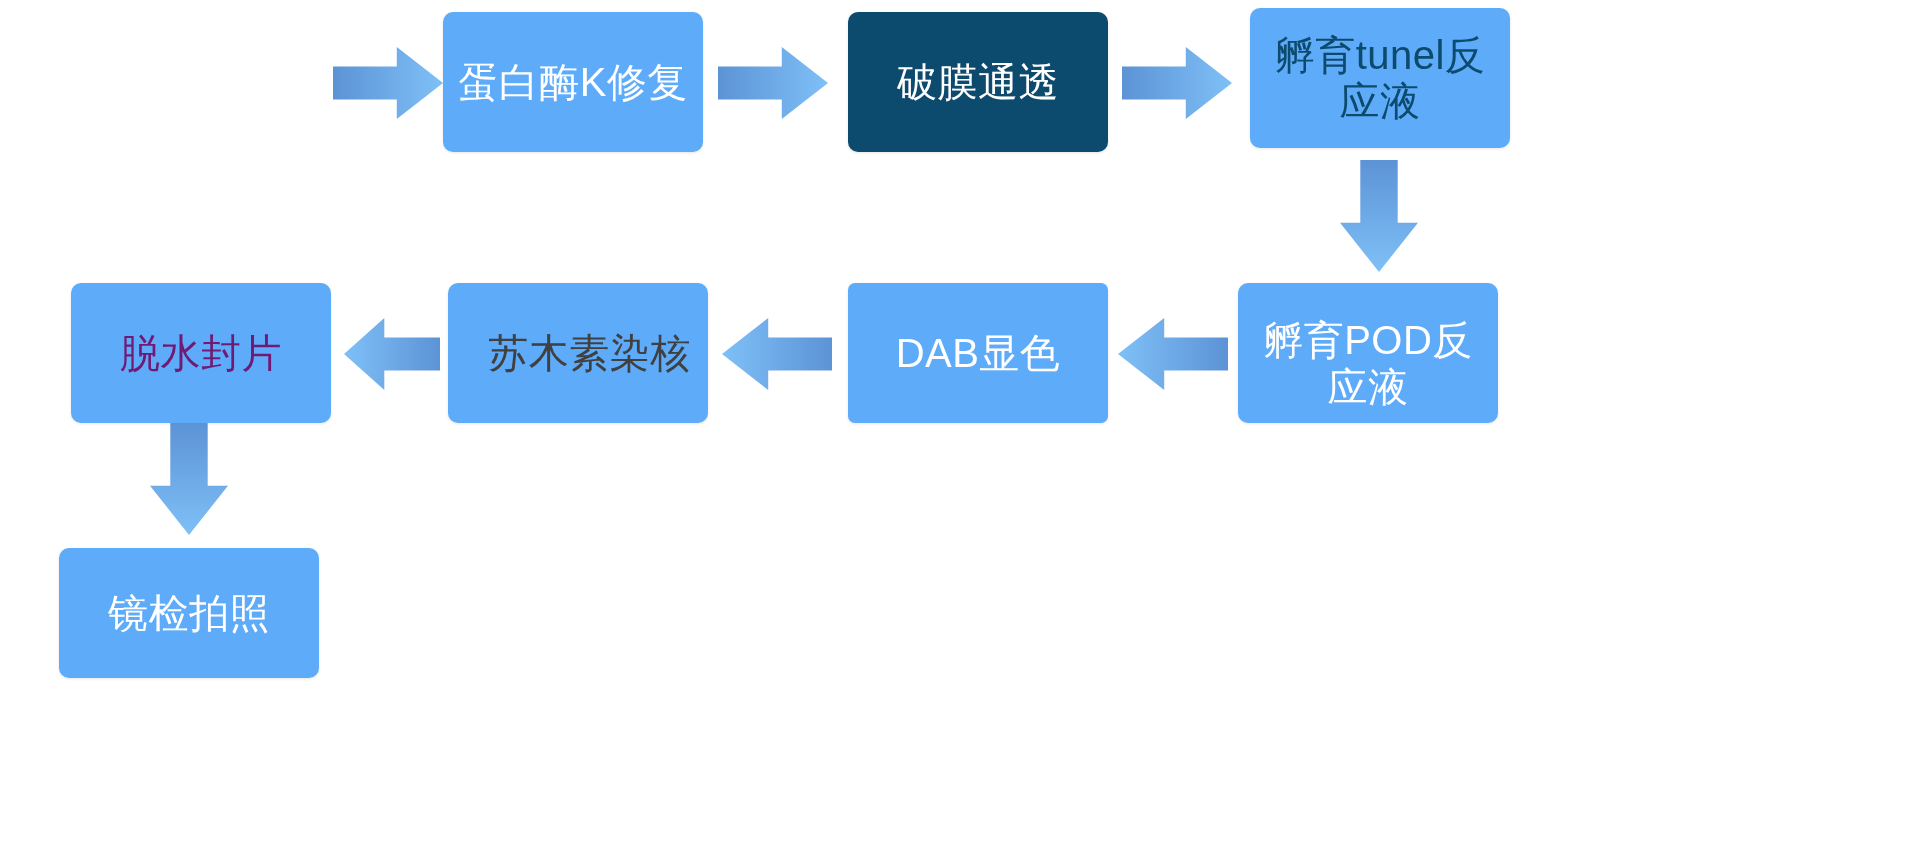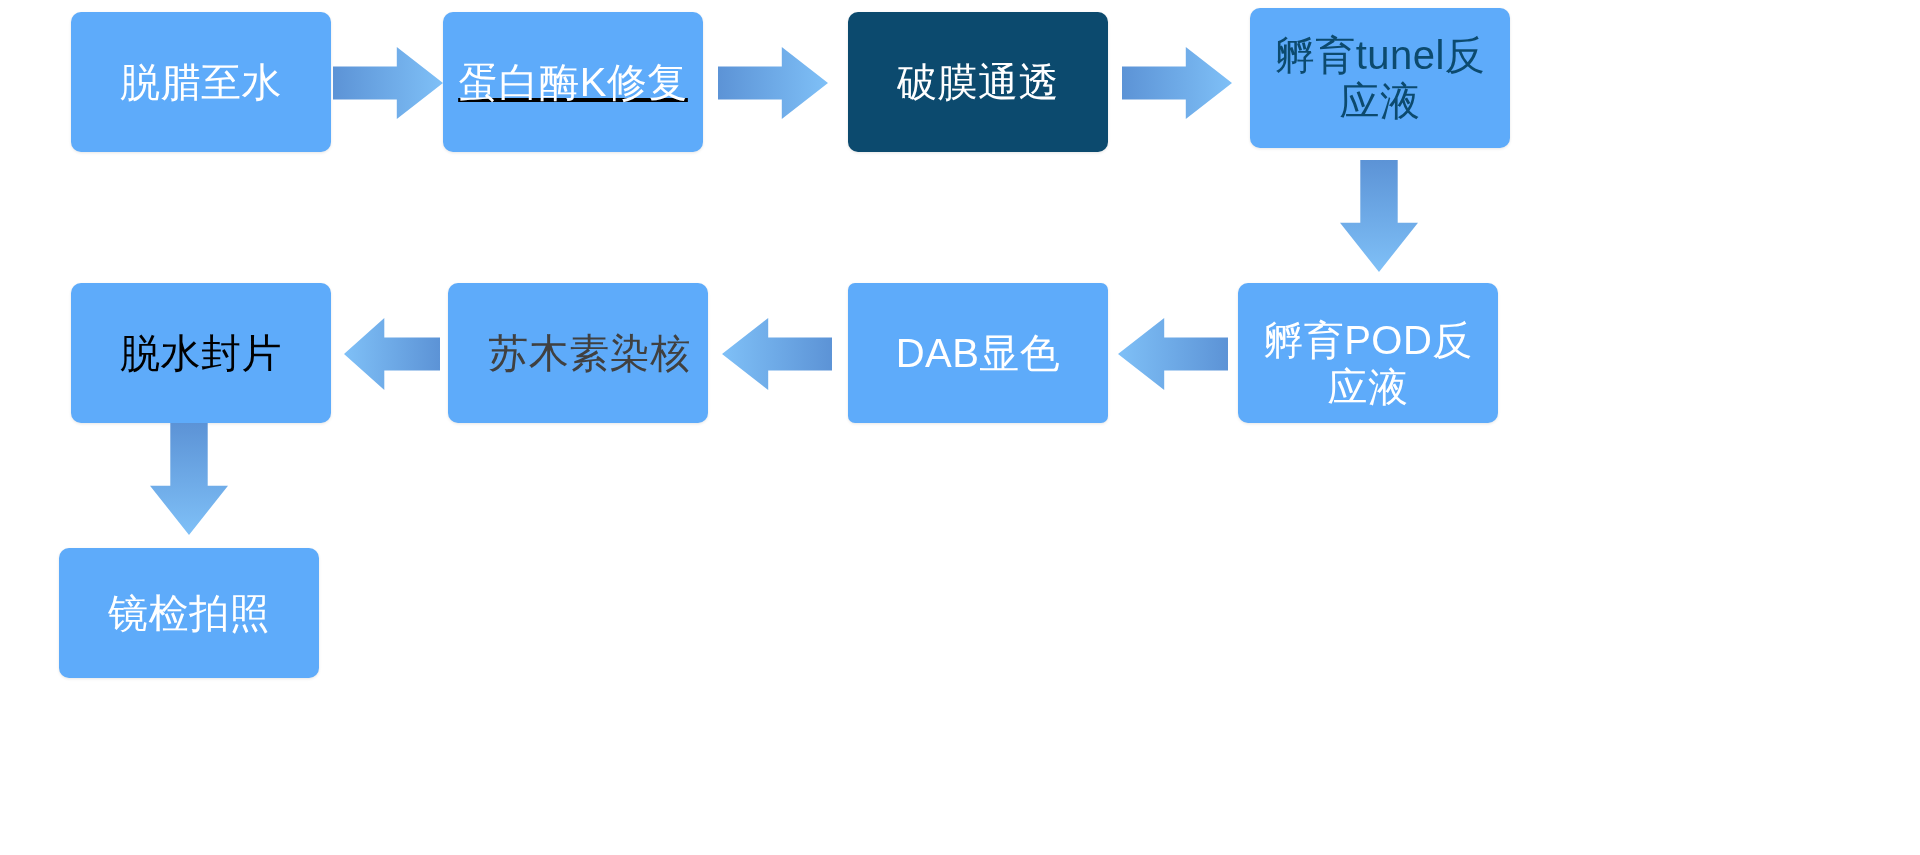--- a/index.html
+++ b/index.html
@@ -41,45 +41,42 @@
   }
   .arrow {
     position: absolute;
   }
   .arrow svg { display: block; }
 </style>
 </head>
 <body>
 
 <div id="flow-canvas">
-    <div class="node" style="left: 71px; top: 12px; width: 260px; height: 140px; background: rgb(94, 171, 250);">
-      <div class="node-label" style="color: rgb(255, 255, 255);">脱腊至水</div>
-    </div>
-    <div class="node" style="left: 443px; top: 12px; width: 260px; height: 140px; background: rgb(94, 171, 250); text-decoration: underline;">
+    <div class="node" style="left: 443px; top: 12px; width: 260px; height: 140px; background: rgb(94, 171, 250);">
       <div class="node-label" style="color: rgb(255, 255, 255);">蛋白酶K修复</div>
     </div>
     <div class="node" style="left: 848px; top: 12px; width: 260px; height: 140px; background: #0c4a6e;">
       <div class="node-label" style="color: rgb(255, 255, 255);">破膜通透</div>
     </div>
     <div class="node" style="left: 1250px; top: 8px; width: 260px; height: 140px; background: rgb(94, 171, 250);">
       <div class="node-label" style="color: #0c4a6e;">孵育tunel反
 应液</div>
     </div>
     <div class="node" style="left: 1238px; top: 283px; width: 260px; height: 140px; background: rgb(94, 171, 250);">
       <div class="node-label" style="color: rgb(255, 255, 255); margin-top: 21px;">孵育POD反
 应液</div>
     </div>
     <div class="node" style="left: 848px; top: 283px; width: 260px; height: 140px; background: rgb(94, 171, 250); border-radius: 7px;">
       <div class="node-label" style="color: rgb(255, 255, 255);">DAB显色</div>
     </div>
     <div class="node" style="left: 448px; top: 283px; width: 260px; height: 140px; background: rgb(94, 171, 250);">
       <div class="node-label" style="color: #404040; margin-left: 23px;">苏木素染核</div>
     </div>
     <div class="node" style="left: 71px; top: 283px; width: 260px; height: 140px; background: rgb(94, 171, 250);">
-      <div class="node-label" style="color: #000000;">脱水封片</div>
+      <div class="node-label" style="color: #701a75;">脱水封片</div>
     </div>
     <div class="node" style="left: 59px; top: 548px; width: 260px; height: 130px; background: rgb(94, 171, 250);">
       <div class="node-label" style="color: rgb(255, 255, 255);">镜检拍照</div>
     </div>
     <div class="arrow" style="left: 333px; top: 47px; width: 110px; height: 72px;">
       <svg width="110" height="72" viewBox="0 0 110 72">
         <defs>
           <linearGradient id="grad-a1" gradientUnits="userSpaceOnUse" x1="0" y1="0" x2="110" y2="0">
             <stop offset="0%" stop-color="#5C93D6"></stop>
             <stop offset="100%" stop-color="#7FC0F7"></stop>

